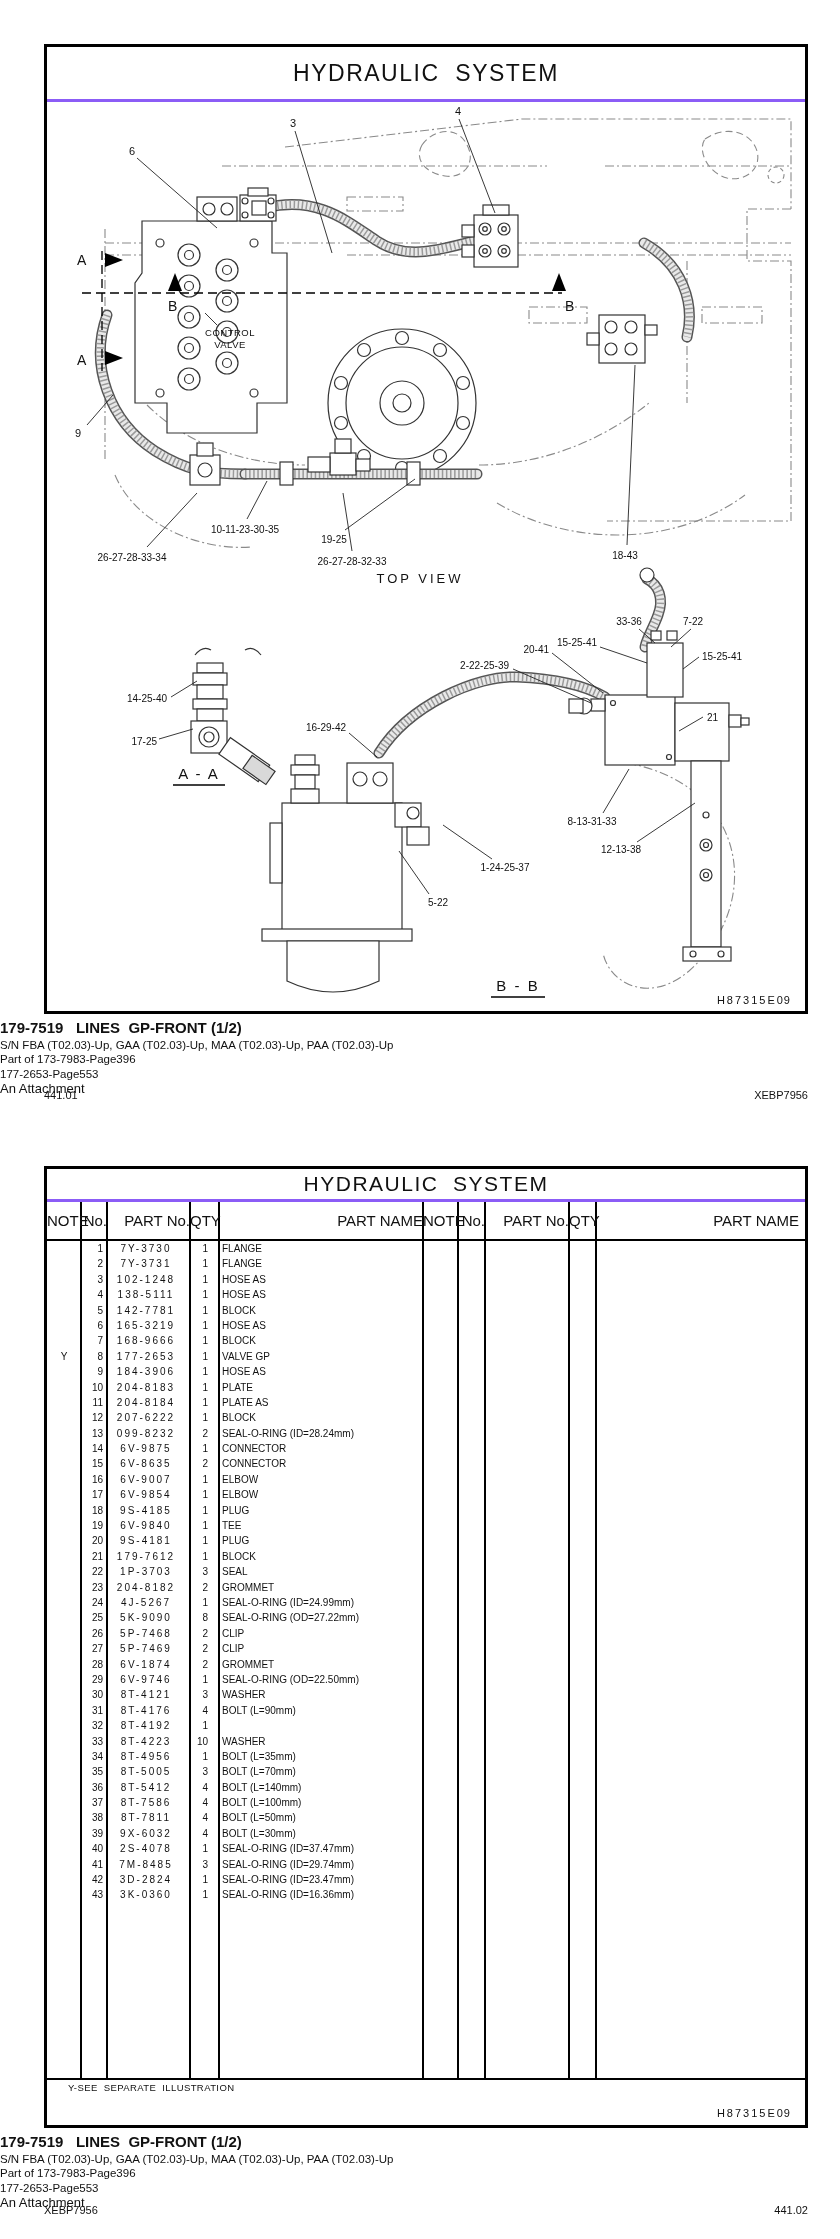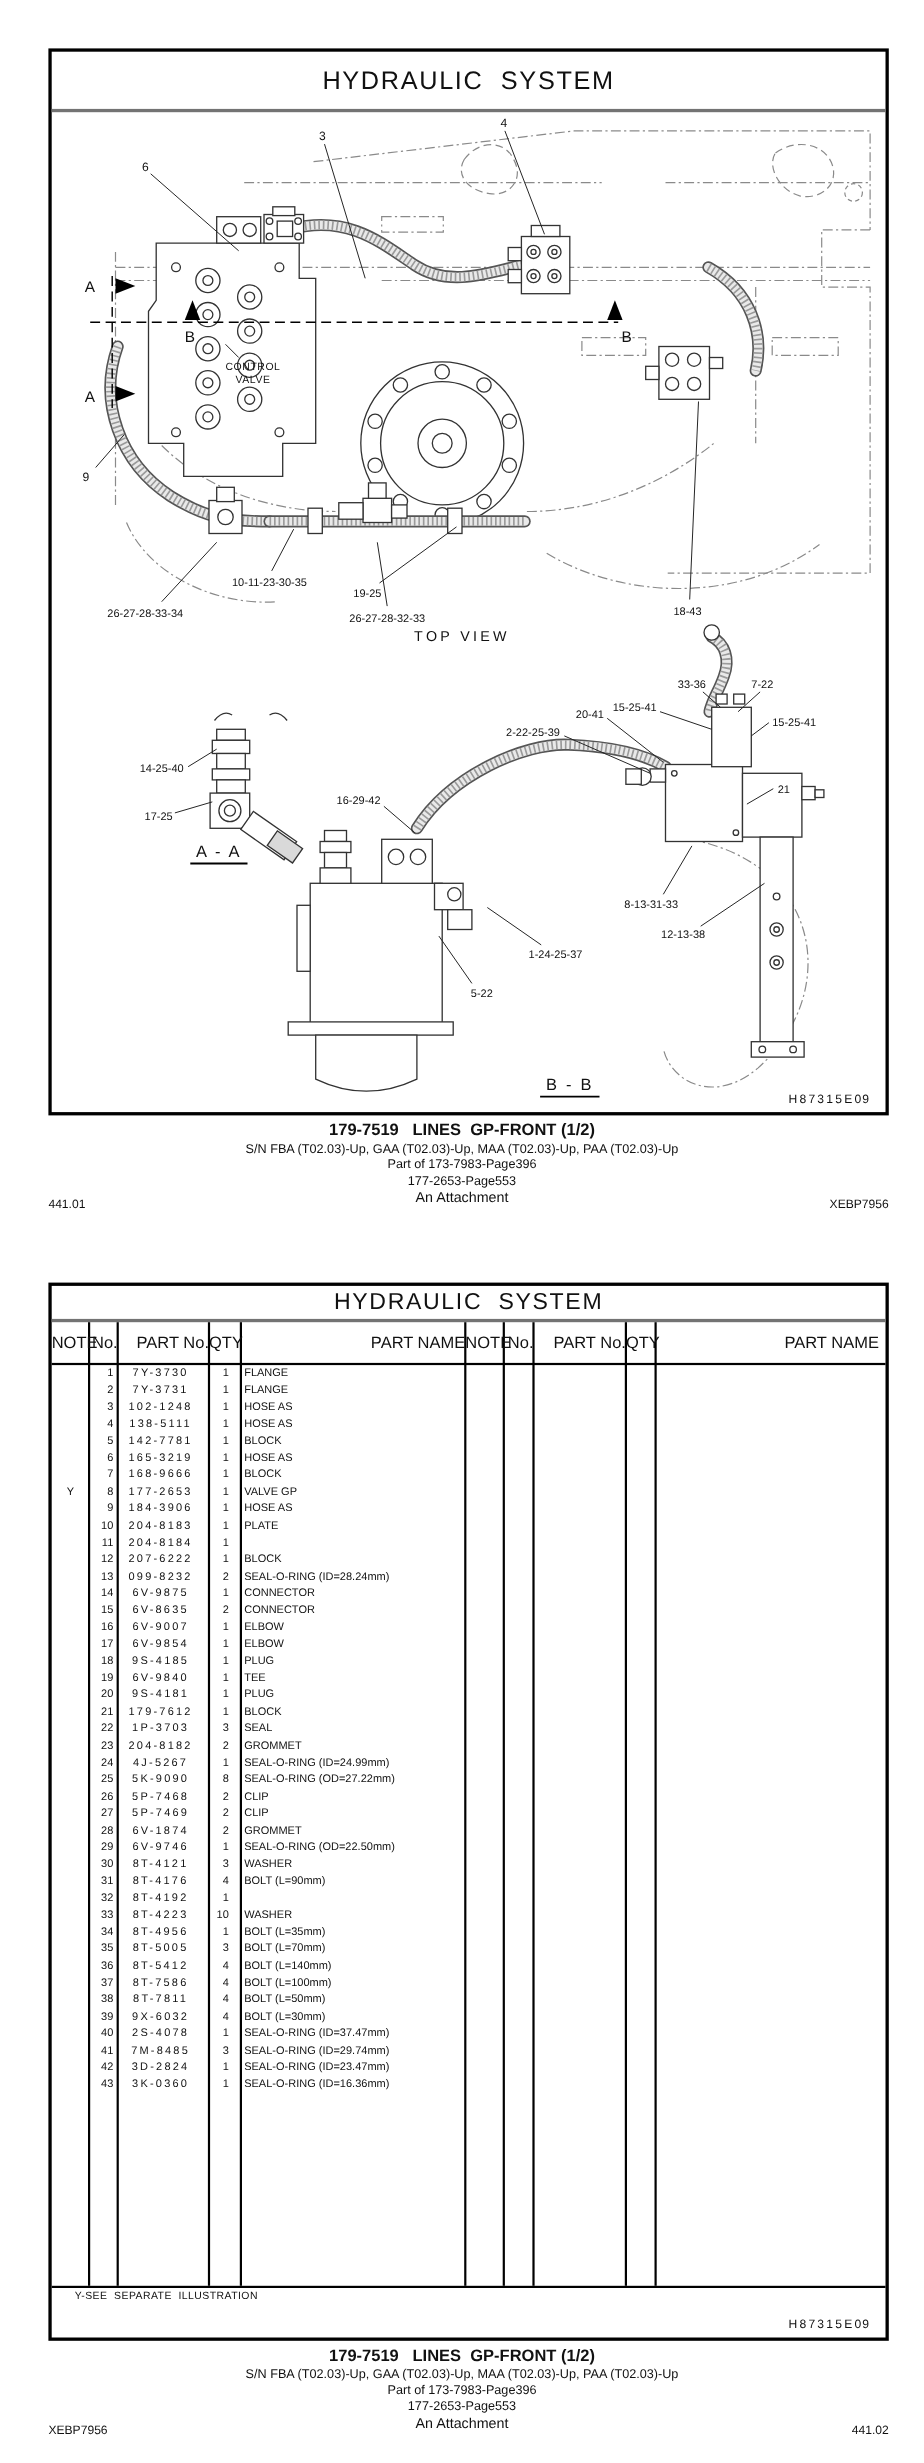--- a/index.html
+++ b/index.html
@@ -2,26 +2,26 @@
 <html><head>
 <meta charset="utf-8">
 <style>
   html,body{margin:0;padding:0;background:#fff;}
   body{width:840px;height:2239px;position:relative;overflow:hidden;
        font-family:"Liberation Sans",sans-serif;color:#111;}
   .abs{position:absolute;}
   
   .sheet{position:absolute;left:44px;width:764px;border:3px solid #000;background:#fff;box-sizing:border-box;}
   .sheet-title{position:absolute;top:0;left:0;right:0;height:52px;line-height:52px;
-       border-bottom:3px solid #737373;text-align:center;font-size:23px;letter-spacing:1.5px;
+       border-bottom:3px solid #8b5cf6;text-align:center;font-size:23px;letter-spacing:1.5px;
        font-weight:500;white-space:pre;}
   .dwgnum{position:absolute;font-size:11px;letter-spacing:2px;}
   .dwgnum .rev{letter-spacing:1px;}
   
-  .caption{position:absolute;left:0;width:840px;text-align:center;line-height:1.25;}
+  .caption{position:absolute;left:0;width:840px;text-align:left;line-height:1.25;}
   .cap1{font-size:15px;font-weight:700;white-space:pre;}
   .cap2,.cap3,.cap4{font-size:11.5px;}
   .cap5{font-size:13px;}
   .pagefoot{position:absolute;font-size:11px;}
   
   .vline{position:absolute;width:2px;background:#000;top:33px;}
   .hline{position:absolute;left:0;right:0;height:2px;background:#000;}
   .hcell{position:absolute;top:33px;height:37px;line-height:37px;text-align:right;
          font-size:15px;}
   .rows{position:absolute;left:0;top:72px;width:752px;}
@@ -449,20 +449,21 @@
         <div class="pc pc-no">10</div>
         <div class="pc pc-part">204-8183</div>
         <div class="pc pc-qty">1</div>
         <div class="pc pc-name">PLATE</div>
       </div>
       <div class="prow">
         <div class="pc pc-note"></div>
         <div class="pc pc-no">11</div>
         <div class="pc pc-part">204-8184</div>
         <div class="pc pc-qty">1</div>
+        <div class="pc pc-name">PLATE AS</div>
       </div>
       <div class="prow">
         <div class="pc pc-note"></div>
         <div class="pc pc-no">12</div>
         <div class="pc pc-part">207-6222</div>
         <div class="pc pc-qty">1</div>
         <div class="pc pc-name">BLOCK</div>
       </div>
       <div class="prow">
         <div class="pc pc-note"></div>

